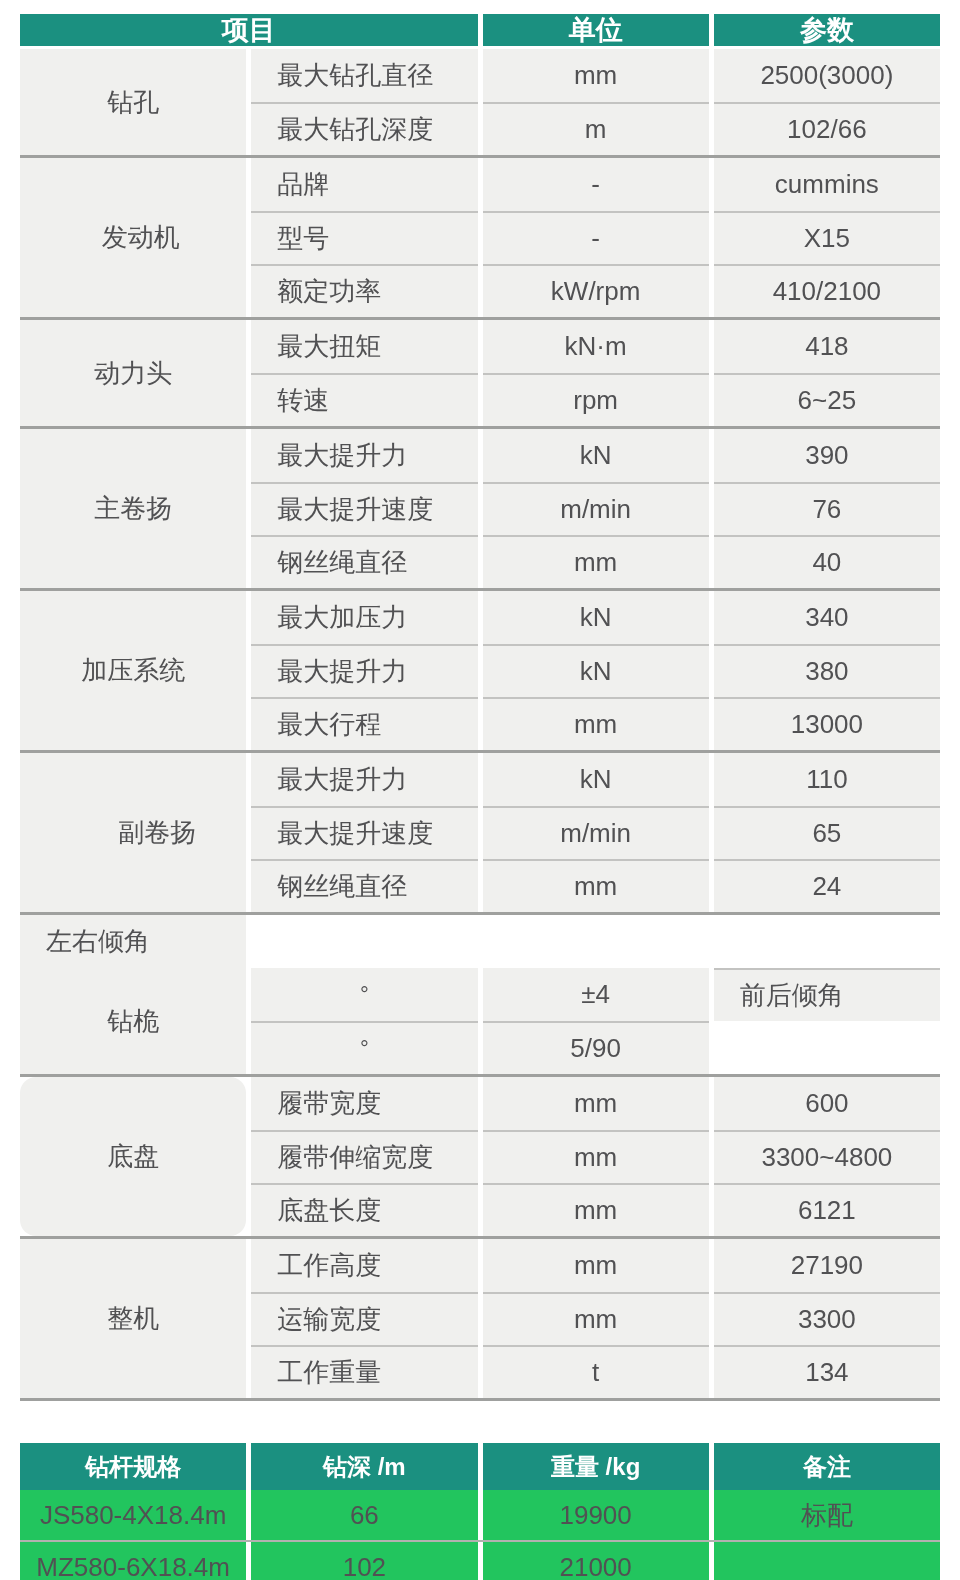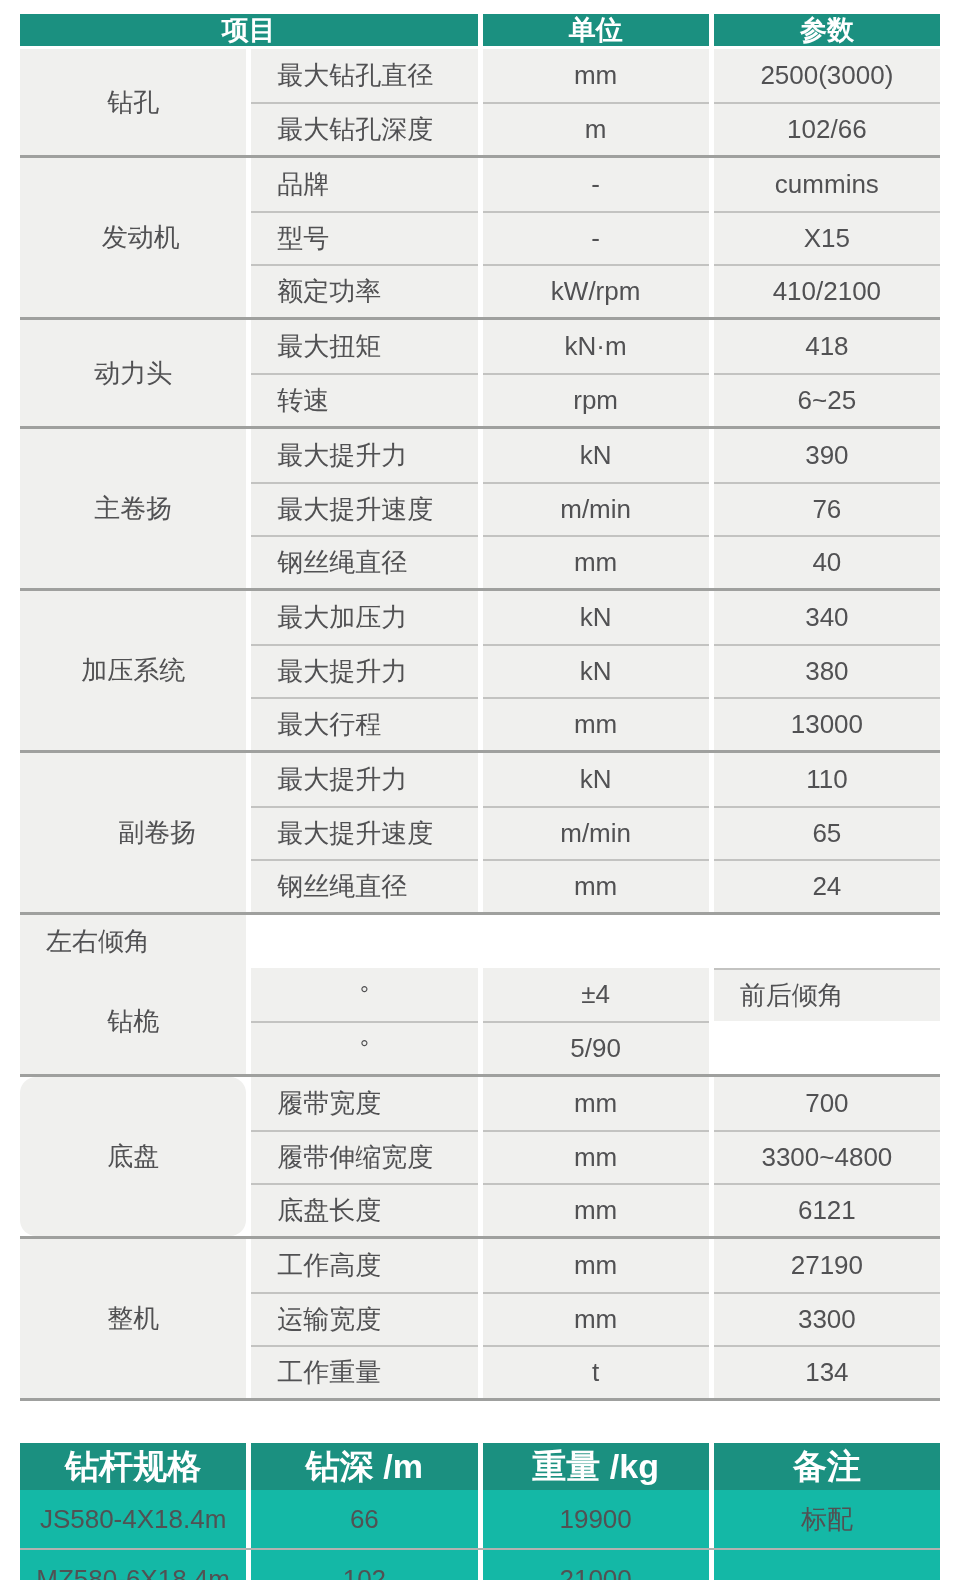--- a/index.html
+++ b/index.html
@@ -67,34 +67,34 @@
   }
   .unit-deg { font-size: 22px; }
 
   
   .pipe-table { margin-top: 42px; }
   .pipe-header {
     display: grid;
     grid-template-columns: 1fr 1fr 1fr 1fr;
     column-gap: 5px;
   }
-  .pipe-header .h-cell { height: 47px; font-size: 34px; }
+  .pipe-header .h-cell { height: 47px; font-size: 24px; }
   .pipe-row {
     display: grid;
     grid-template-columns: 1fr 1fr 1fr 1fr;
     column-gap: 5px;
     border-bottom: 2px solid #b2b2b0;
   }
   .p-cell {
-    background: #14b8a6;
+    background: #22c55e;
     display: flex;
     align-items: center;
     justify-content: center;
     font-size: 26px;
-    height: 58px;
+    height: 50px;
     box-sizing: border-box;
     white-space: nowrap;
   }
 </style>
 </head>
 <body>
 
 <div class="page">
 
   <div>
@@ -168,21 +168,21 @@
         <div class="cell group-cell" style="grid-row: span 2;">钻桅</div>
         <div class="cell unit-deg">°</div>
         <div class="cell">±4</div>
         <div class="cell item-cell tsep">前后倾角</div>
         <div class="cell tsep unit-deg">°</div>
         <div class="cell tsep">5/90</div>
         <div class="group-sep"></div>
         <div class="cell group-cell" style="grid-row: span 3; border-radius: 16px;">底盘</div>
         <div class="cell item-cell">履带宽度</div>
         <div class="cell">mm</div>
-        <div class="cell">700</div>
+        <div class="cell">600</div>
         <div class="cell item-cell tsep">履带伸缩宽度</div>
         <div class="cell tsep">mm</div>
         <div class="cell tsep">3300~4800</div>
         <div class="cell item-cell tsep">底盘长度</div>
         <div class="cell tsep">mm</div>
         <div class="cell tsep">6121</div>
         <div class="group-sep"></div>
         <div class="cell group-cell" style="grid-row: span 3;">整机</div>
         <div class="cell item-cell">工作高度</div>
         <div class="cell">mm</div>

